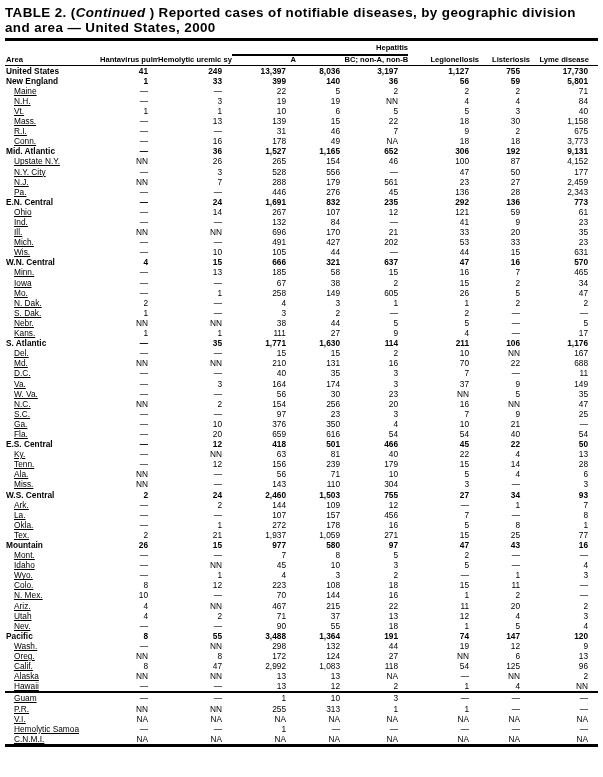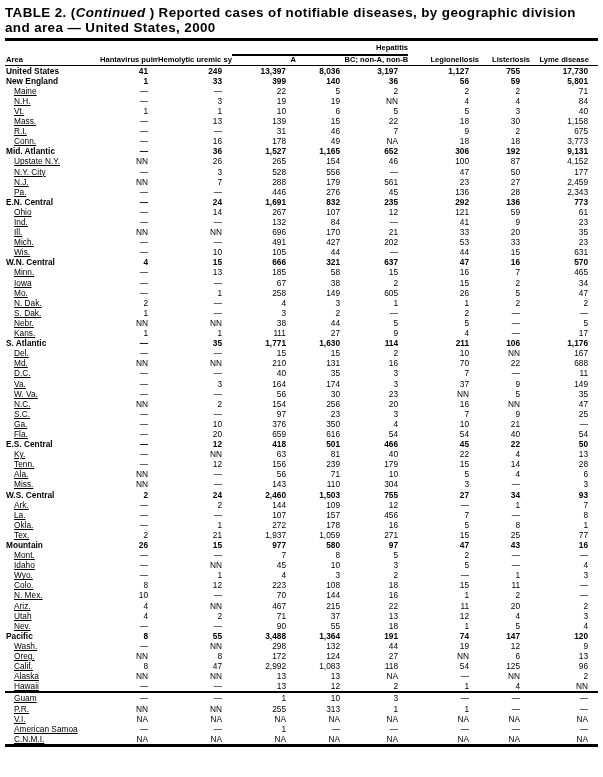--- a/index.html
+++ b/index.html
@@ -828,21 +828,21 @@
           <td class="num">NA</td>
           <td class="num">NA</td>
           <td class="num">NA</td>
           <td class="num">NA</td>
           <td class="num">NA</td>
           <td class="num">NA</td>
           <td class="num">NA</td>
           <td class="num">NA</td>
         </tr>
         <tr>
-          <td class="area indent">American Samoa</td>
+          <td class="area indent">Hemolytic Samoa</td>
           <td class="num">—</td>
           <td class="num">—</td>
           <td class="num">1</td>
           <td class="num">—</td>
           <td class="num">—</td>
           <td class="num">—</td>
           <td class="num">—</td>
           <td class="num">—</td>
         </tr>
         <tr>

